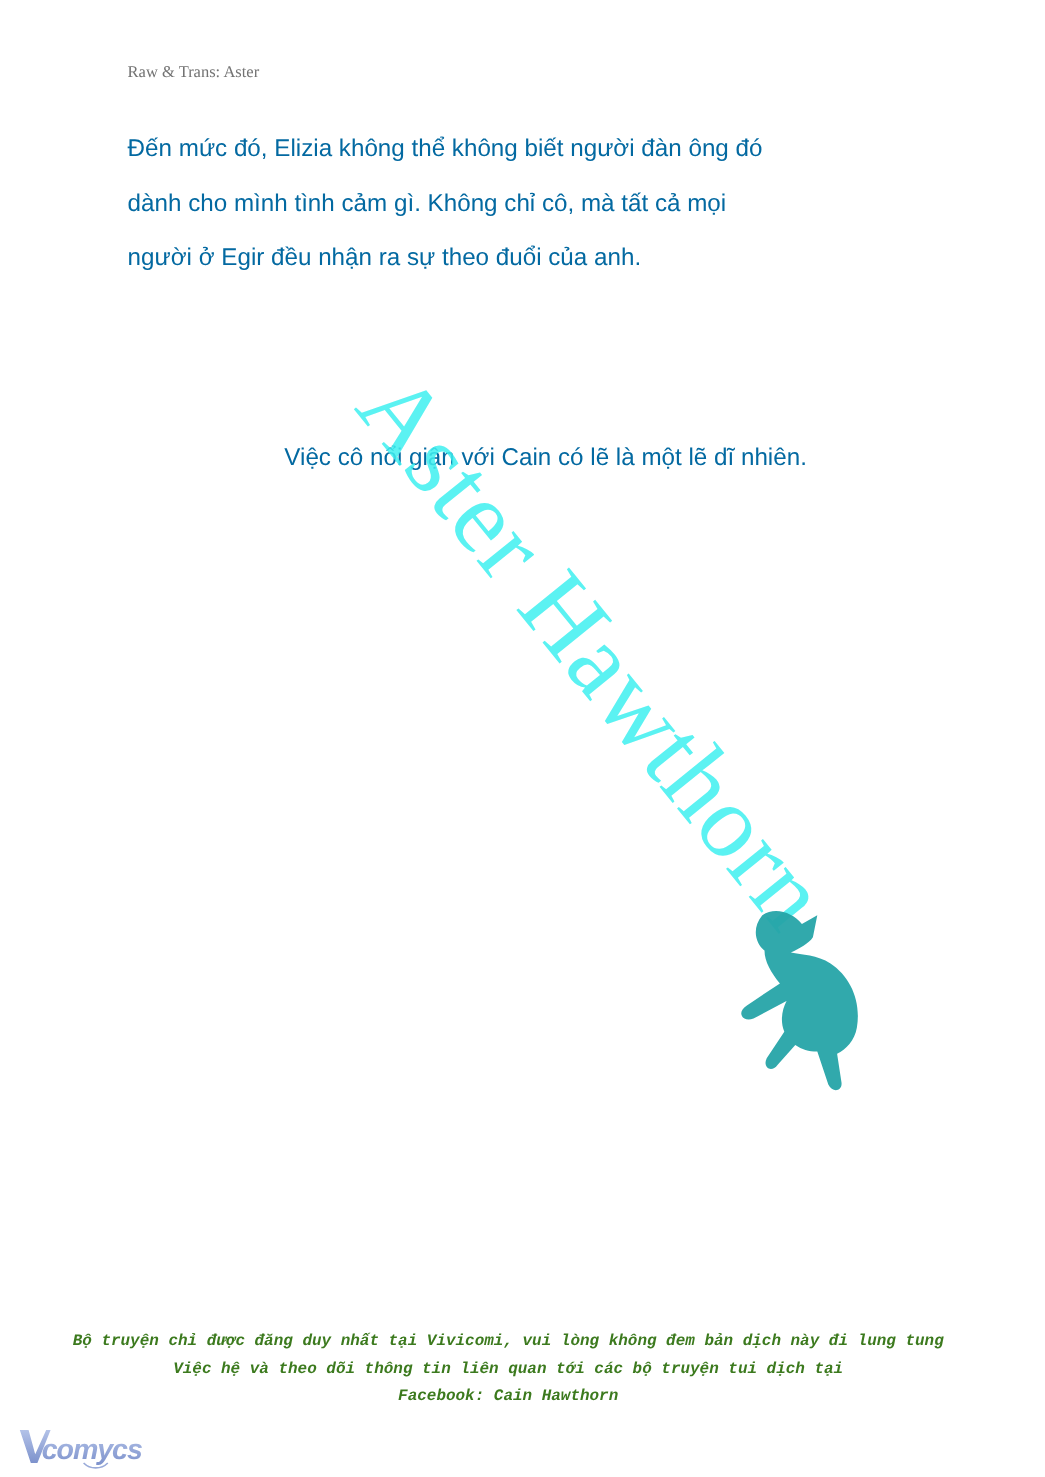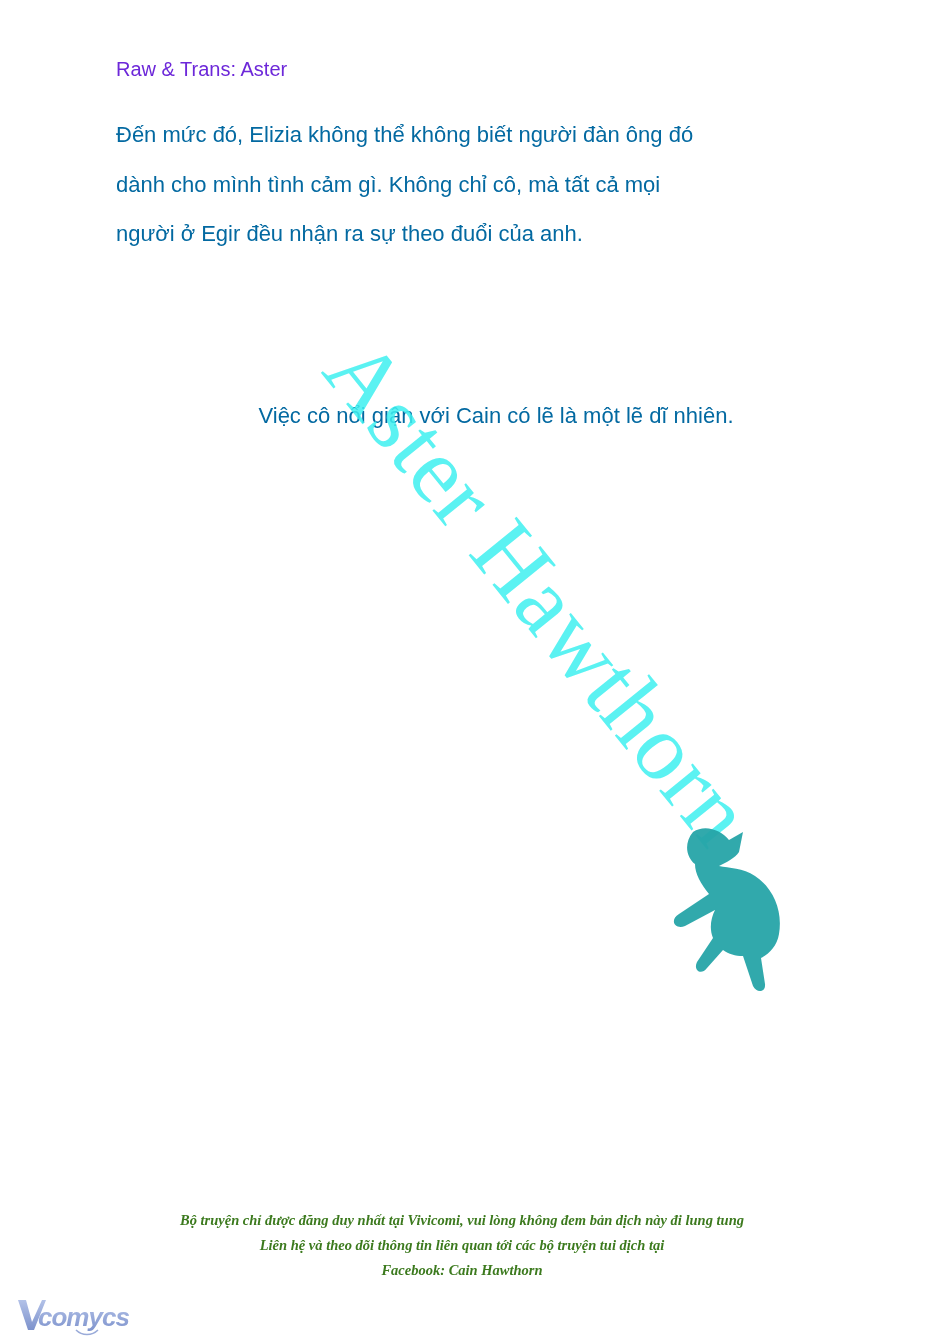--- a/index.html
+++ b/index.html
@@ -10,23 +10,23 @@
     body {
       width: 950px;
       height: 1343px;
       position: relative;
       overflow: hidden;
     }
     .header {
       position: absolute;
       left: 116px;
       top: 58px;
-      font-family: Liberation Sans, sans-serif;
-      font-size: 20px;
-      color: #6d28d9;
+      font-family: Liberation Serif, serif;
+      font-size: 15px;
+      color: #737373;
     }
     .body-text {
       position: absolute;
       left: 116px;
       top: 110px;
       width: 760px;
       font-family: Liberation Sans, sans-serif;
       font-size: 22px;
       line-height: 49.5px;
       color: #0369a1;
@@ -58,21 +58,21 @@
       height: 180px;
       opacity: 0.95;
       pointer-events: none;
     }
     .footer {
       position: absolute;
       left: 0;
       top: 1208px;
       width: 924px;
       text-align: center;
-      font-family: Liberation Serif, serif;
+      font-family: Liberation Mono, monospace;
       font-style: italic;
       font-weight: bold;
       font-size: 14.5px;
       line-height: 25px;
       color: #3c7a1e;
     }
     .logo {
       position: absolute;
       left: 16px;
       top: 1296px;
@@ -105,21 +105,21 @@
     L78 138 C70 138 64 136 58 132
     L42 150 C36 158 28 152 32 144
     L48 120 C44 110 46 100 50 92
     L20 108 C10 112 4 102 14 96
     L44 76 C36 66 30 56 30 46
     C22 40 18 26 28 14 Z"></path>
 </svg>
 
 <div class="footer">
   <div>Bộ truyện chỉ được đăng duy nhất tại Vivicomi, vui lòng không đem bản dịch này đi lung tung</div>
-  <div>Liên hệ và theo dõi thông tin liên quan tới các bộ truyện tui dịch tại</div>
+  <div>Việc hệ và theo dõi thông tin liên quan tới các bộ truyện tui dịch tại</div>
   <div>Facebook: Cain Hawthorn</div>
 </div>
 
 <svg class="logo" viewBox="0 0 130 40">
   <defs>
     <linearGradient id="lg" x1="0" y1="0" x2="0" y2="1">
       <stop offset="0" stop-color="#b3c2e8"></stop>
       <stop offset="1" stop-color="#7d92cc"></stop>
     </linearGradient>
   </defs>

